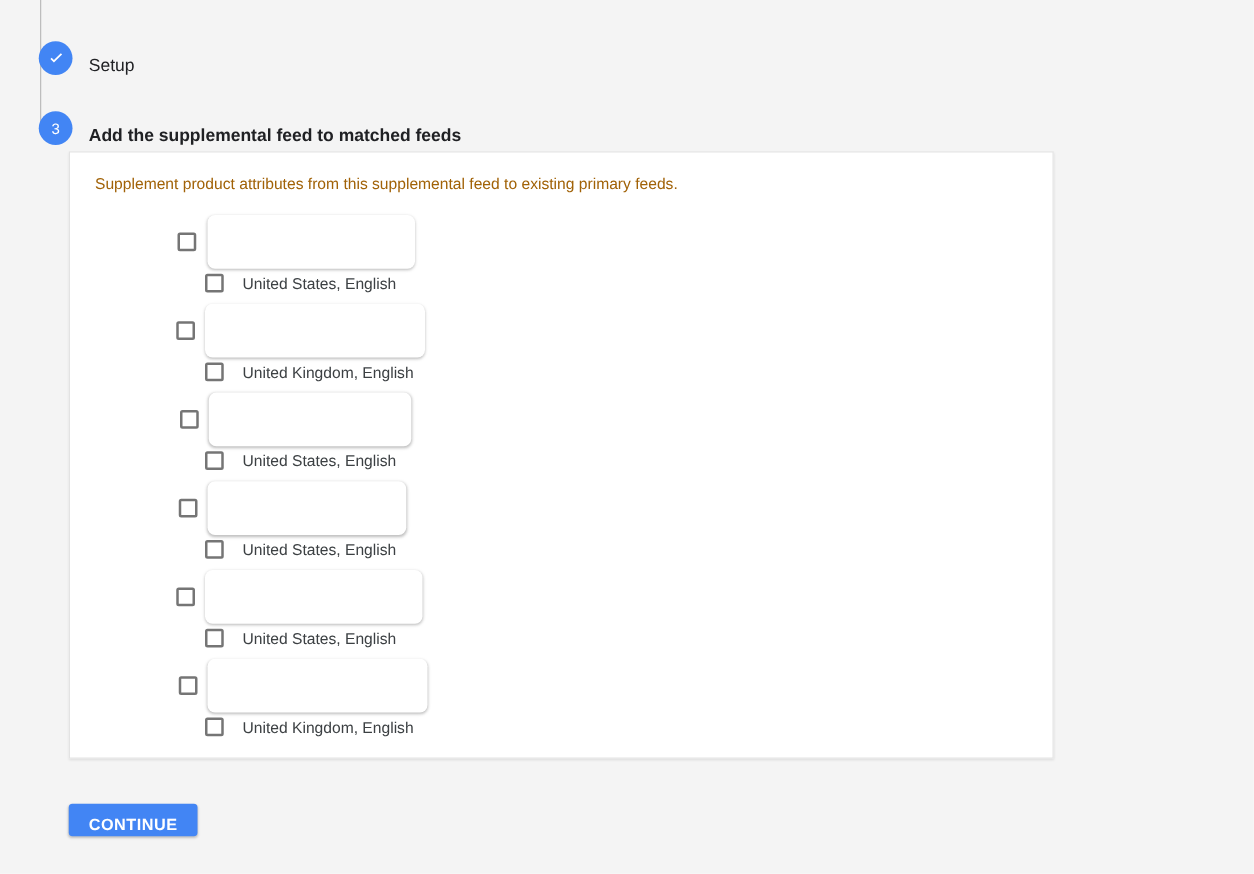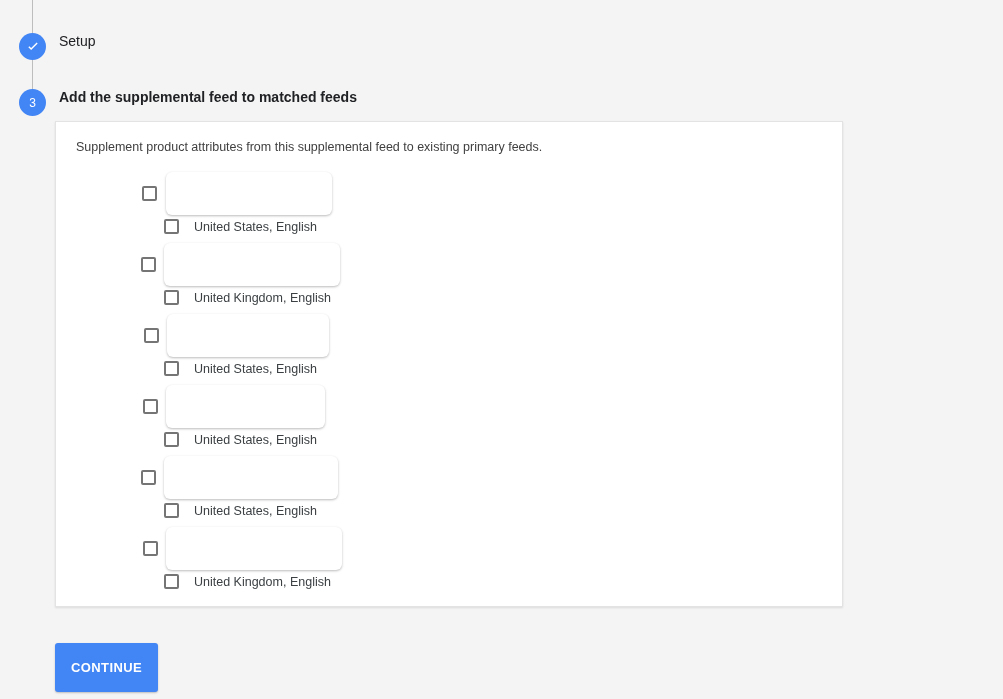--- a/index.html
+++ b/index.html
@@ -22,23 +22,23 @@
     position: absolute;
     left: 32px;
     top: 0;
     width: 1px;
     height: 103px;
     background: #bdbdbd;
   }
 
   .step {
     position: absolute;
-    left: 0;
-    display: flex;
-    align-items: flex-start;
+    left: 12px;
+    display: flex;
+    align-items: flex-end;
   }
   .step-setup { top: 33px; }
   .step-three { top: 89px; }
 
   .step-badge {
     width: 27px;
     height: 27px;
     border-radius: 50%;
     background: #4285f4;
     margin-left: 19px;
@@ -76,21 +76,21 @@
     box-sizing: border-box;
     box-shadow: 0 1px 2px rgba(0,0,0,0.10);
   }
 
   .panel-desc {
     position: absolute;
     left: 20px;
     top: 17px;
     font-size: 12.5px;
     line-height: 16px;
-    color: #404040;
+    color: #a16207;
   }
 
   
   .feed-list {
     position: absolute;
     left: 0;
     top: 50px;
     width: 100%;
     text-align: center;
   }
@@ -145,21 +145,21 @@
     display: flex;
     align-items: flex-start;
   }
   .btn {
     font-family: "Liberation Sans", sans-serif;
     font-size: 13px;
     font-weight: bold;
     letter-spacing: 0.4px;
     border-radius: 3px;
     padding: 0 16px;
-    height: 49px;
+    height: 26px;
     line-height: 34px;
     box-sizing: border-box;
     cursor: pointer;
     border: none;
     white-space: nowrap;
   }
   .btn-primary {
     background: #4285f4;
     color: #ffffff;
     box-shadow: 0 1px 2px rgba(0,0,0,0.22);

